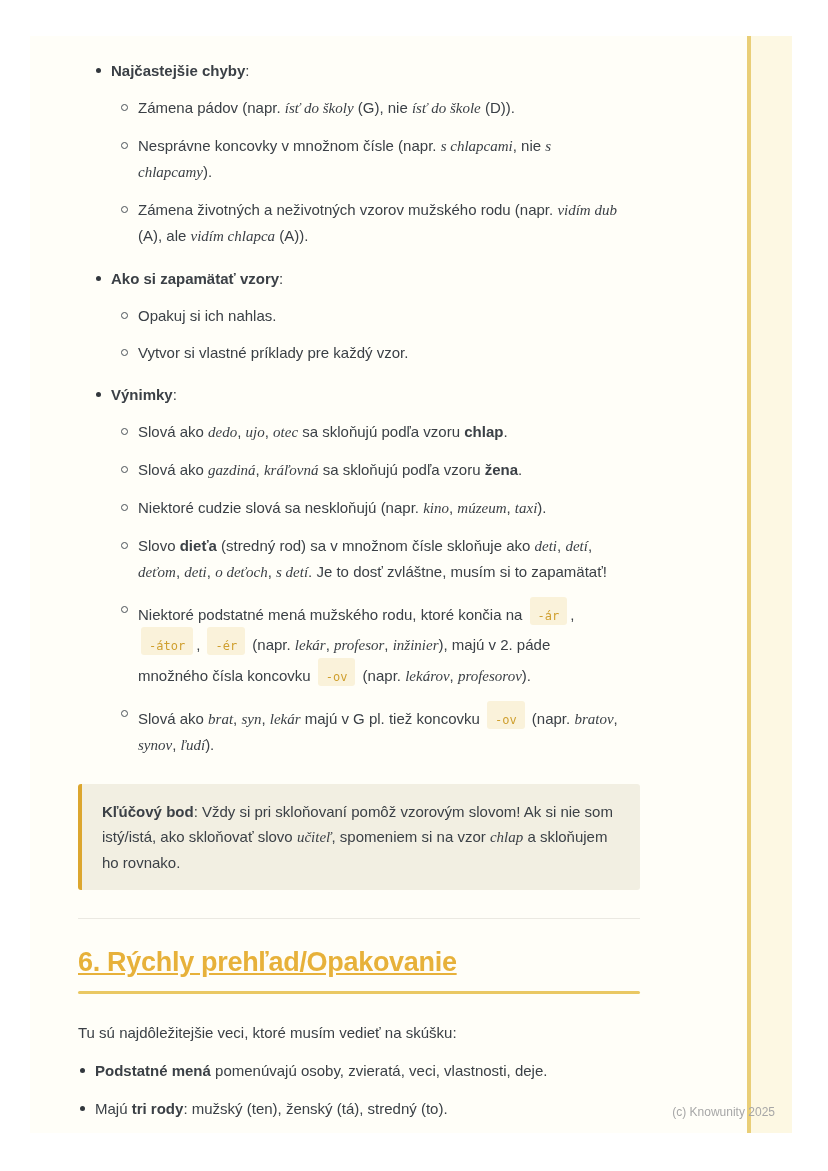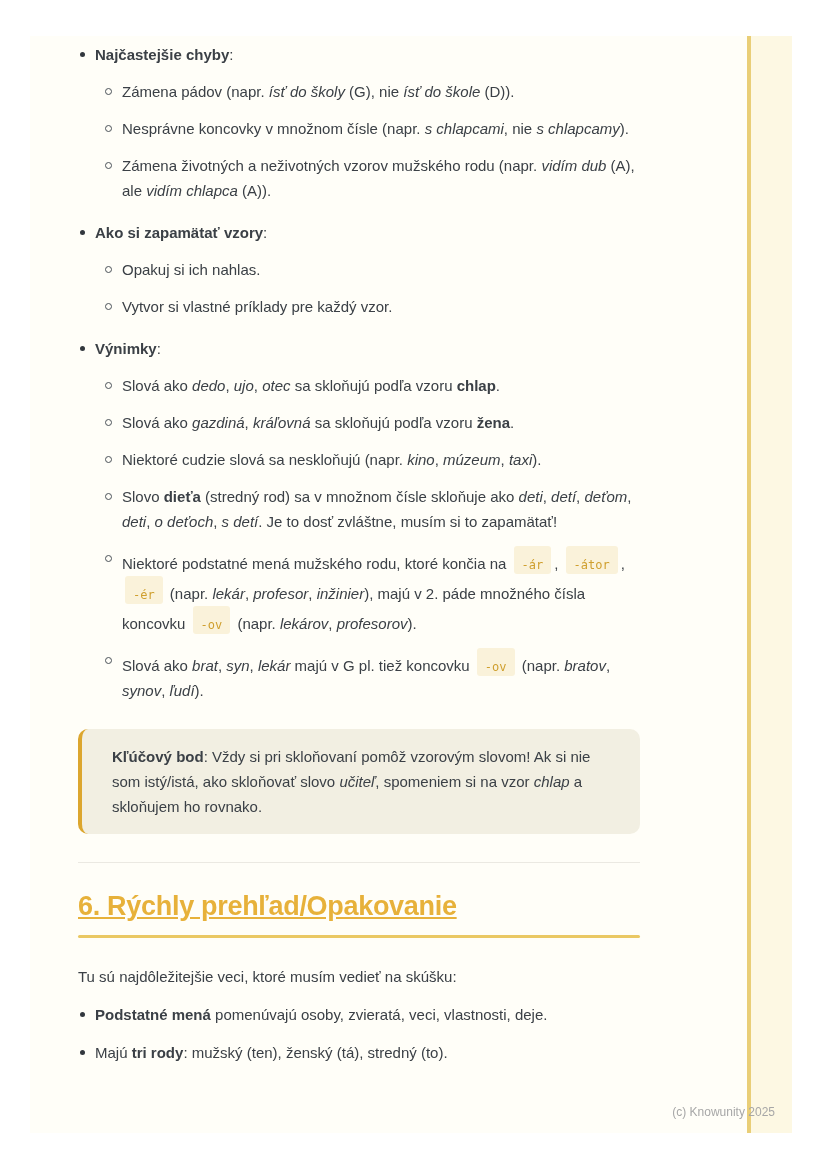--- a/index.html
+++ b/index.html
@@ -14,45 +14,45 @@
   }
   .accent-line{
     position:absolute;left:717px;top:0;width:4px;height:100%;
     background:var(--strip_line,#e9ce77);
   }
   .accent-strip{
     position:absolute;left:721px;top:0;width:41px;height:100%;
     background:var(--strip_bg,#fdf8e3);
   }
   .content{position:absolute;left:48px;top:6px;width:562px;font-size:15px;line-height:25px;}
-  ul{list-style:none;margin:0;padding:0;}
+  ul{list-style:none;margin:16px;padding:0;}
   .top > li{position:relative;padding-left:17px;margin-top:17px;}
   .top > li:first-child{margin-top:0;}
   .top > li::before{
     content:"";position:absolute;left:2px;top:10px;width:5px;height:5px;
     border-radius:50%;background:#32373d;
   }
   .sub{margin:5px 0 0;padding-left:10px;}
   .sub li{position:relative;padding-left:17px;margin-top:12px;}
   .sub li::before{
     content:"";position:absolute;left:0;top:9px;width:5px;height:5px;
     border:1.4px solid #4b5259;border-radius:50%;box-sizing:content-box;background:transparent;
   }
   .b{font-weight:700;}
-  .i{font-style:italic;}
+  .i{font-style:italic;font-family:Liberation Serif, serif;}
   .code{
     font-family:"DejaVu Sans Mono","Liberation Mono",monospace;
     font-size:12px;line-height:1;display:inline-block;
     background:var(--badge_bg,#faf2da);color:var(--badge_text,#cf9f2e);
     padding:13px 8px 3px;border-radius:3px;margin:0 3px;vertical-align:baseline;
   }
   .callout{
     margin-top:26px;background:var(--callout_bg,#f2efe2);
     border-left:4px solid var(--callout_border,#dca62e);
-    border-radius:10px;padding:15px 30px;
+    border-radius:3px;padding:15px 20px;
   }
   .callout p{margin:0;line-height:25px;}
   .divider{border:none;border-top:1px solid #ebe9e2;margin:28px 0 0;}
   .heading{
     margin:26px 0 0;font-size:27px;line-height:34px;font-weight:700;
     color:var(--accent,#e7b13a);letter-spacing:-0.3px;text-decoration:underline;
   }
   .heading-underline{height:3px;background:#eac863;margin-top:12px;border-radius:2px;}
   .intro{margin:26px 0 0;line-height:25px;}
   .review{margin:12px 0 0;}

